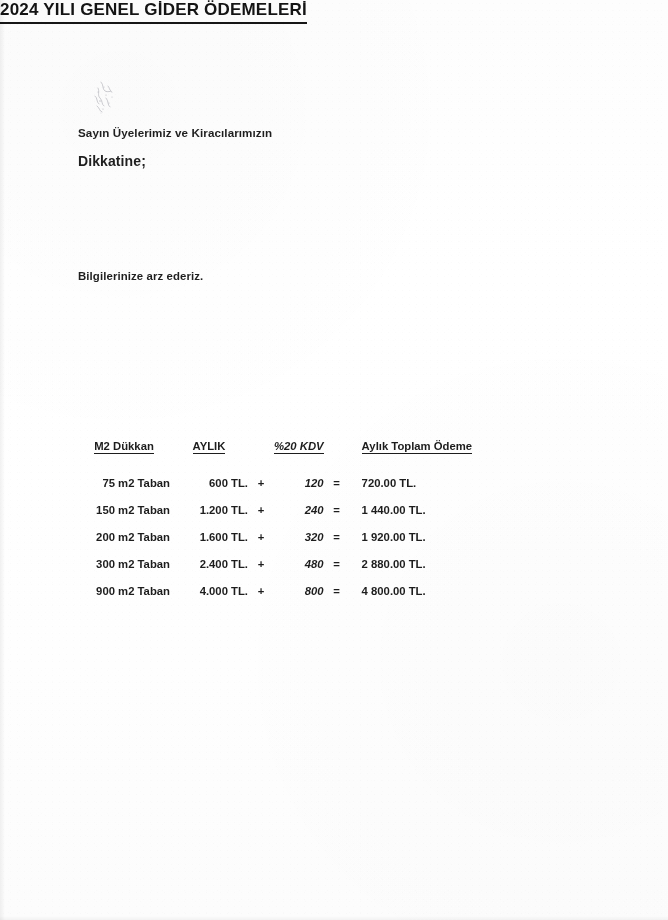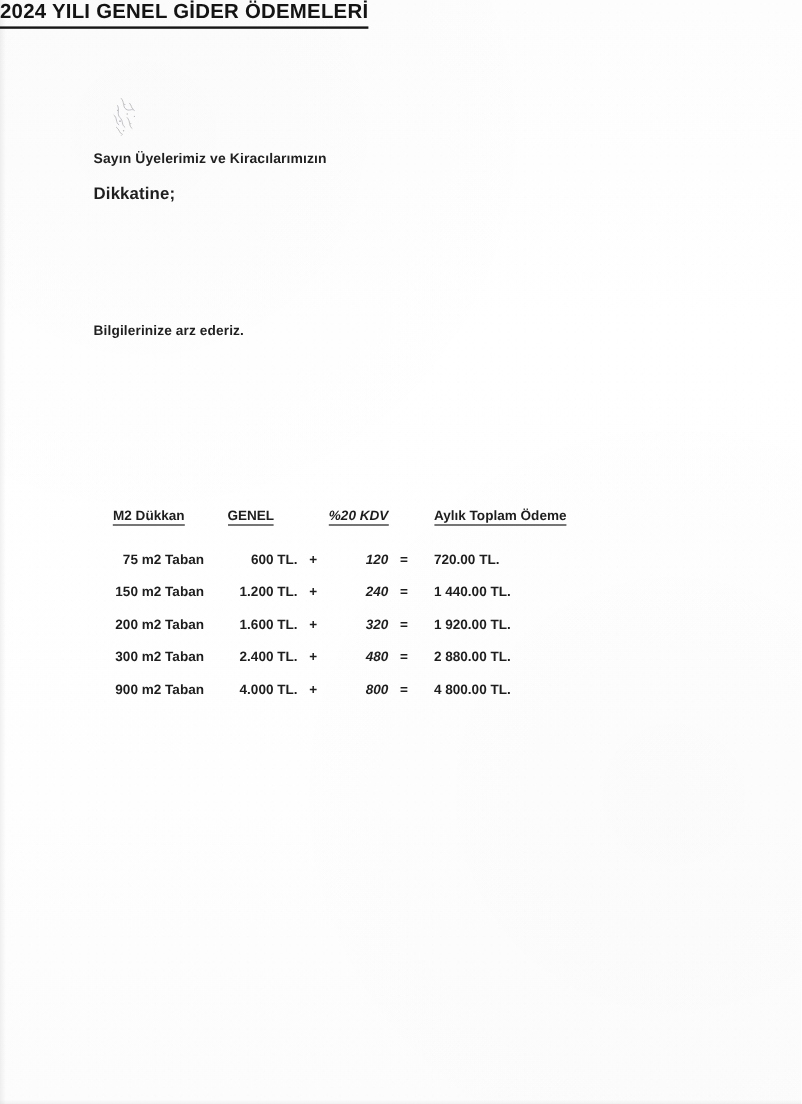--- a/index.html
+++ b/index.html
@@ -110,21 +110,21 @@
     color: #141414;
     border-bottom: 2px solid #161616;
     padding-bottom: 2px;
     display: inline-block;
   }
 
   
   #table-wrap {
     position: absolute;
     left: 78px;
-    top: 424px;
+    top: 440px;
     width: 420px;
   }
   table.pay {
     border-collapse: collapse;
     font-size: 11.3px;
     font-weight: bold;
     color: #1d1d1d;
   }
   table.pay th {
     font-weight: bold;
@@ -202,21 +202,21 @@
 
   
   <div id="table-wrap">
     <table class="pay">
       <thead>
         <tr>
           <th class="c-size">
             <span class="u">M2 Dükkan</span>
           </th>
           <th class="c-month">
-            <span class="u">GENEL</span>
+            <span class="u">AYLIK</span>
           </th>
           <th class="c-op"></th>
           <th class="c-vat">
             <span class="u">%20 KDV</span>
           </th>
           <th class="c-eq"></th>
           <th class="c-total">
             <span class="u">Aylık Toplam Ödeme</span>
           </th>
         </tr>

